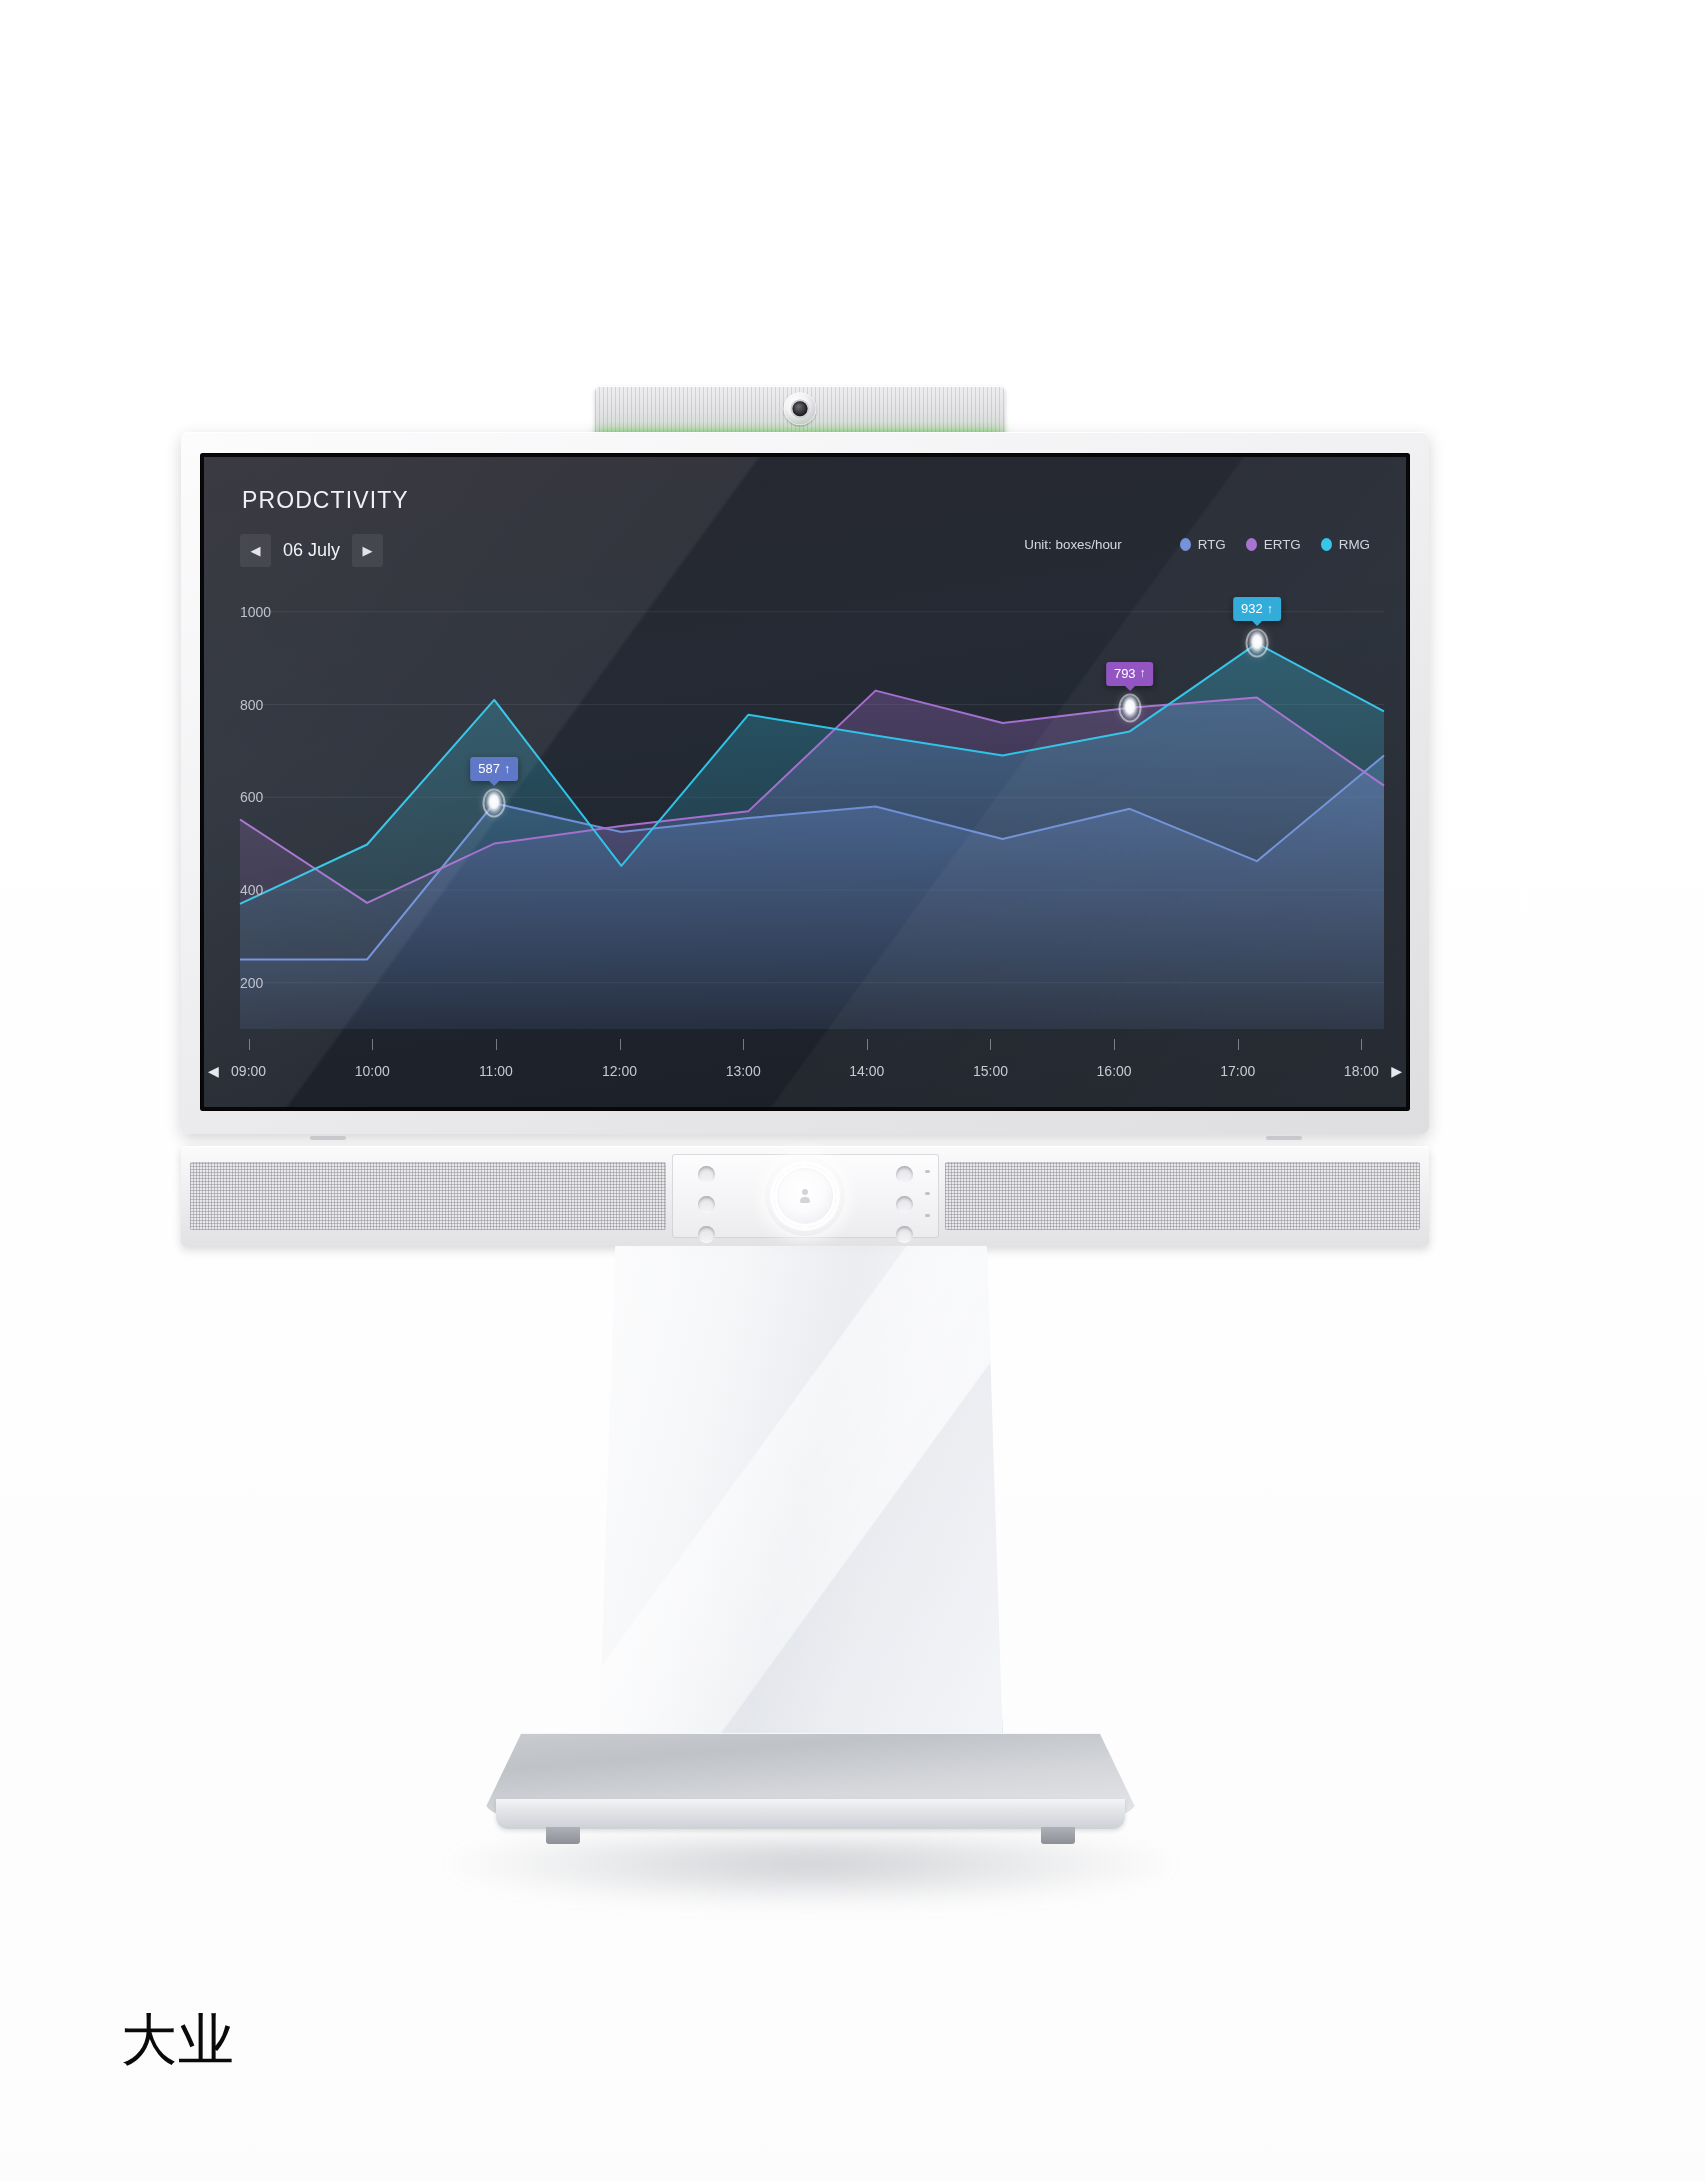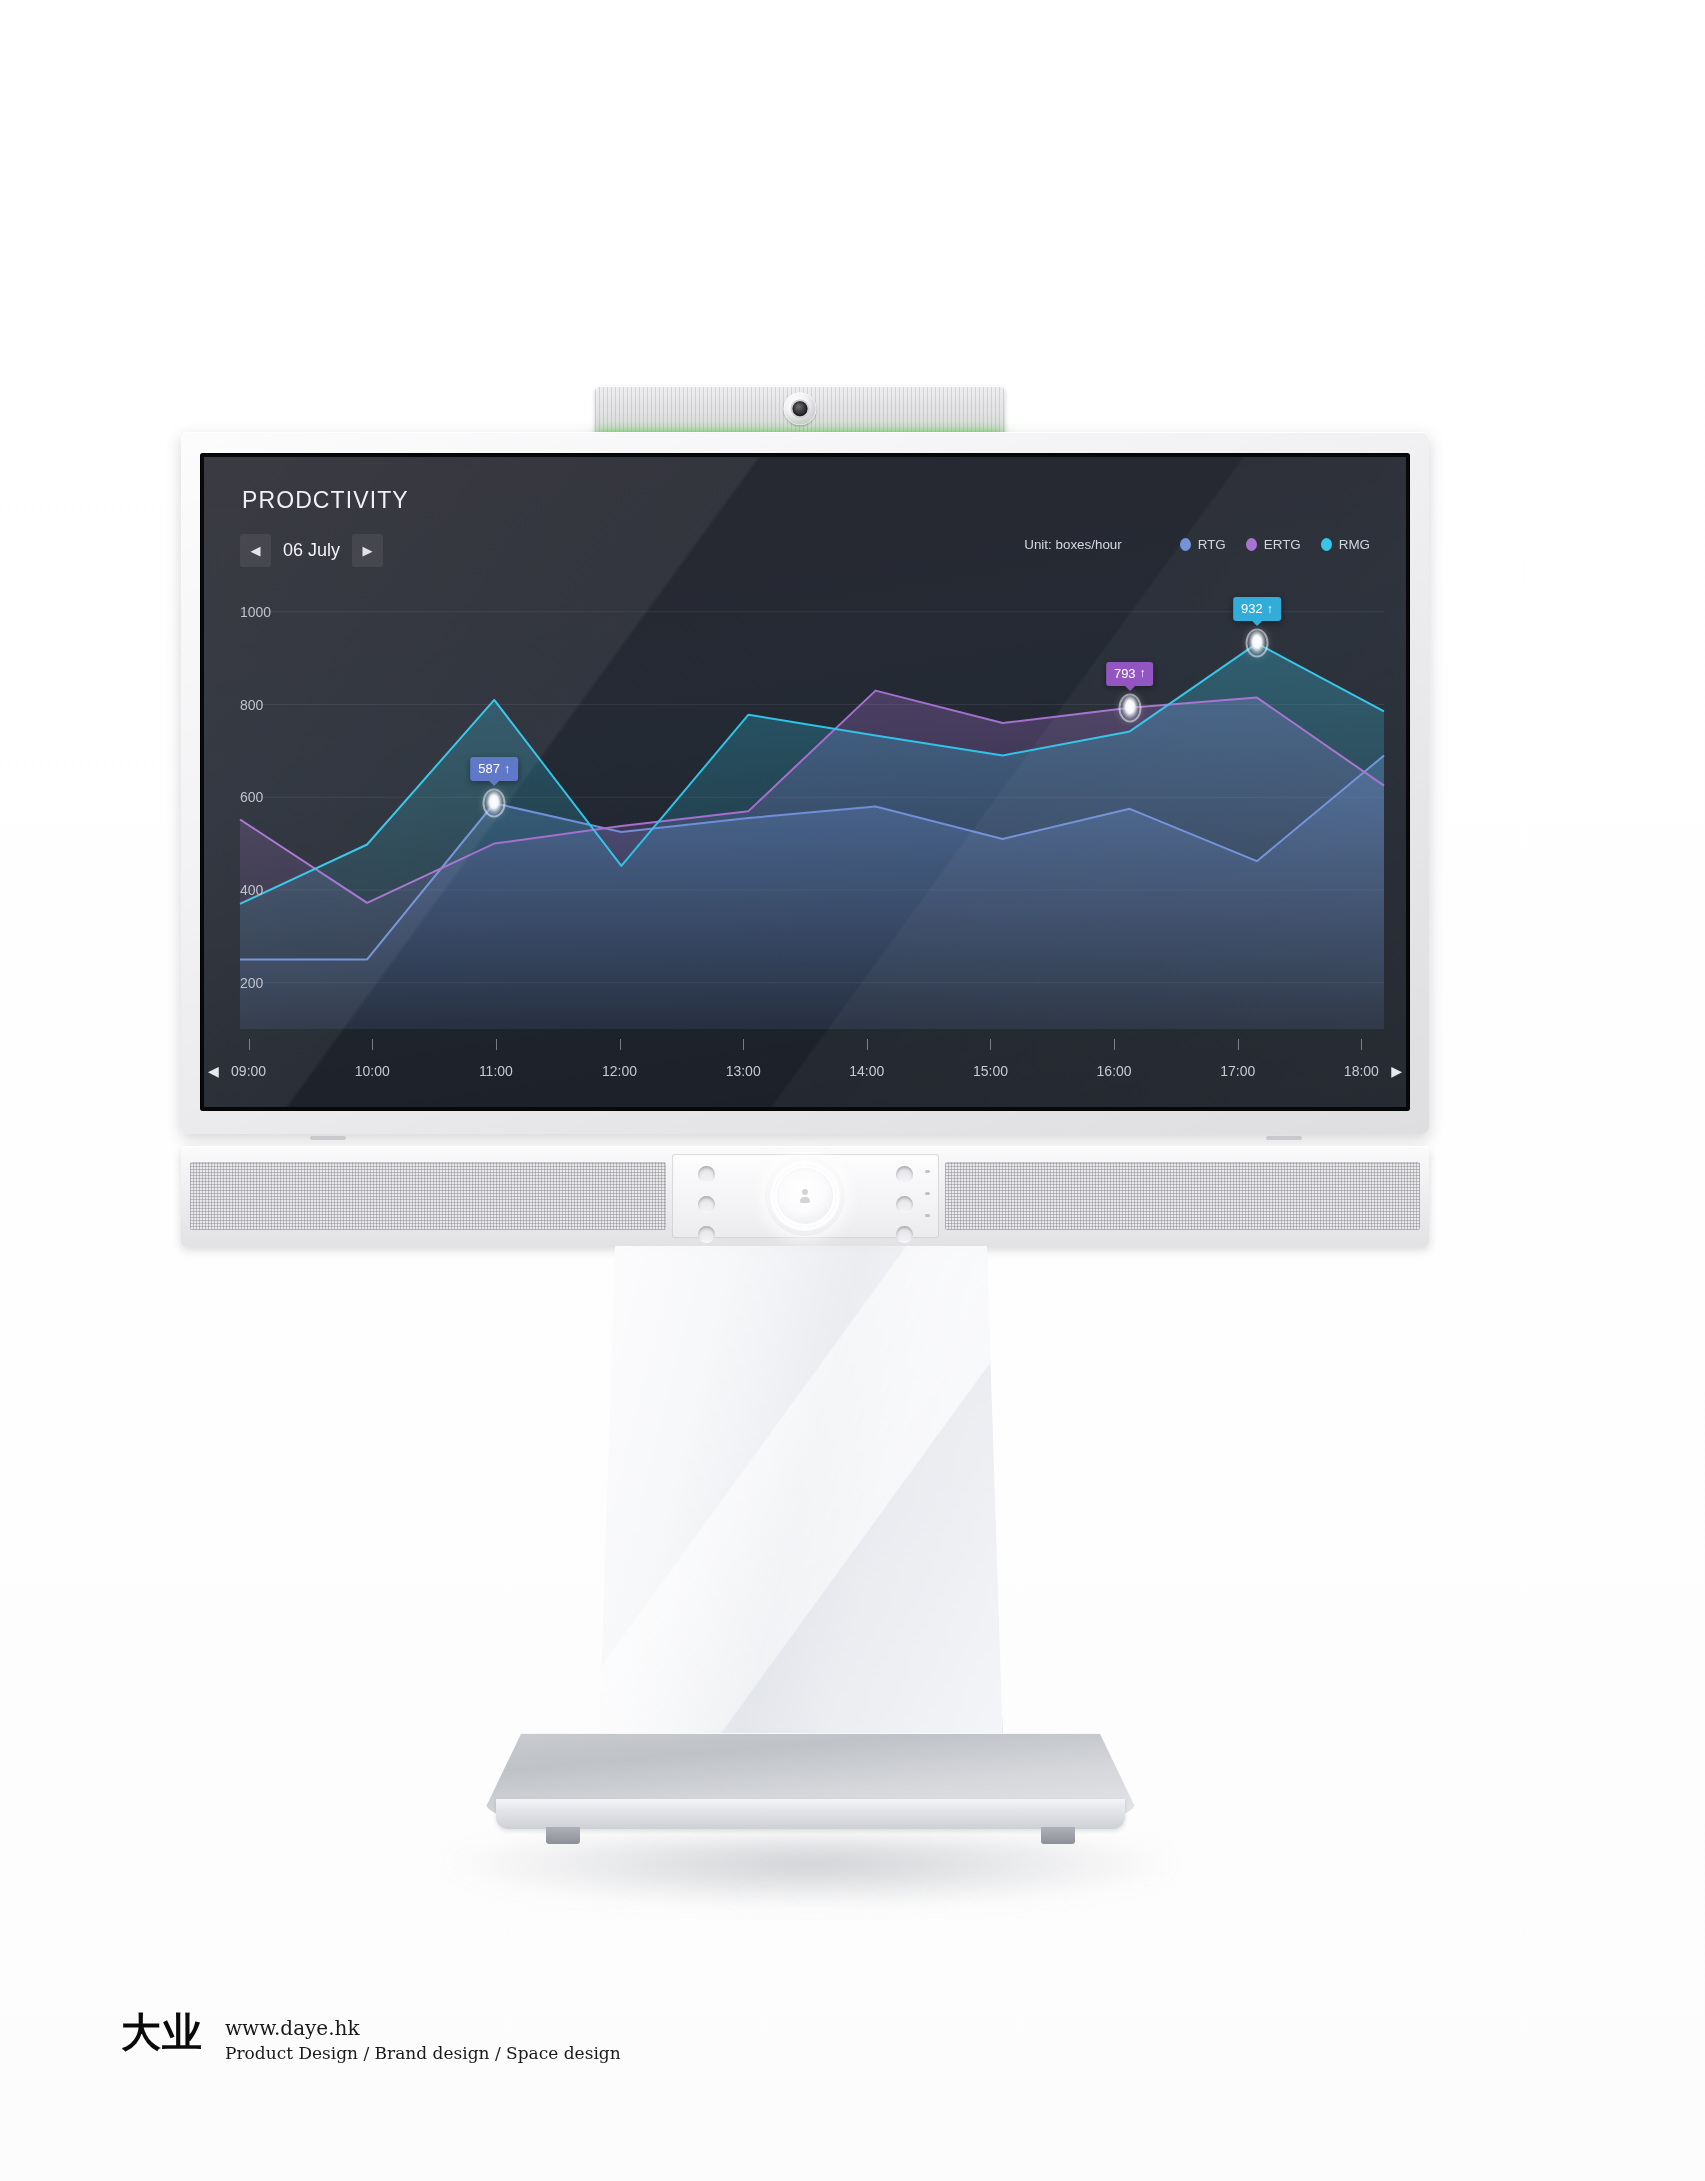--- a/index.html
+++ b/index.html
@@ -314,21 +314,21 @@
   .foot.r { right: 64px; }
 
   
   .footer {
     position: absolute;
     left: 121px; top: 2012px;
     display: flex; align-items: flex-start; gap: 22px;
   }
   .logo-cn {
     font-family: "DejaVu Sans", sans-serif;
-    font-size: 40px; font-weight: 700; color: #0a0a0a;
+    font-size: 56px; font-weight: 400; color: #0a0a0a;
     line-height: 1; letter-spacing: 1px;
   }
   .footer-text { padding-top: 3px; }
   .footer-url {
     font-family: "DejaVu Serif", serif;
     font-size: 20px; color: #1a1a1a; line-height: 1.35;
   }
   .footer-tag {
     font-family: "DejaVu Serif", serif;
     font-size: 17px; color: #1a1a1a; line-height: 1.4;
@@ -498,20 +498,16 @@
   </div>
   <div class="stand-base">
     <div class="base-top"></div>
     <div class="base-front"></div>
     <div class="foot l"></div>
     <div class="foot r"></div>
   </div>
 
   <div class="footer">
     <div class="logo-cn">大业</div>
-    <div class="footer-text">
-      <div class="footer-url">www.daye.hk</div>
-      <div class="footer-tag">Product Design  /  Brand design  /  Space design</div>
-    </div>
   </div>
 
 </div>
 
 
 </body></html>

